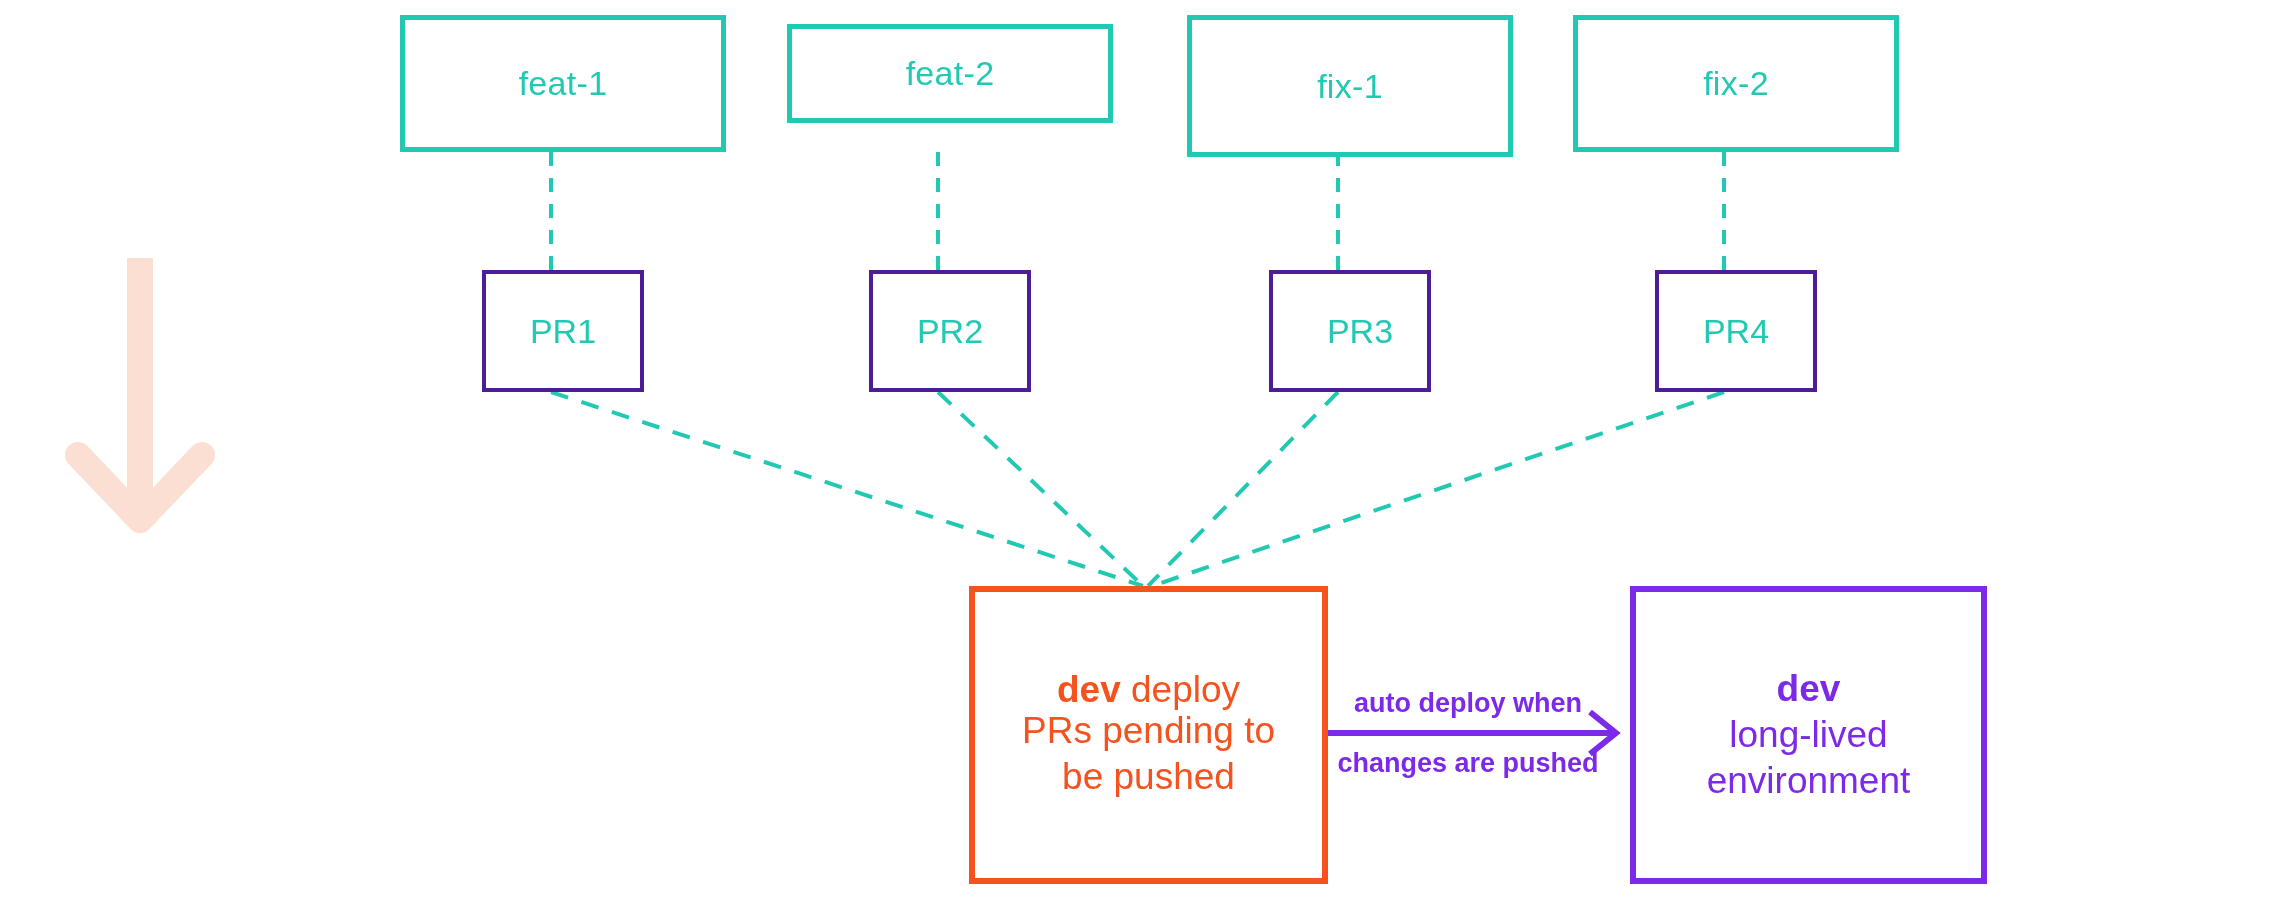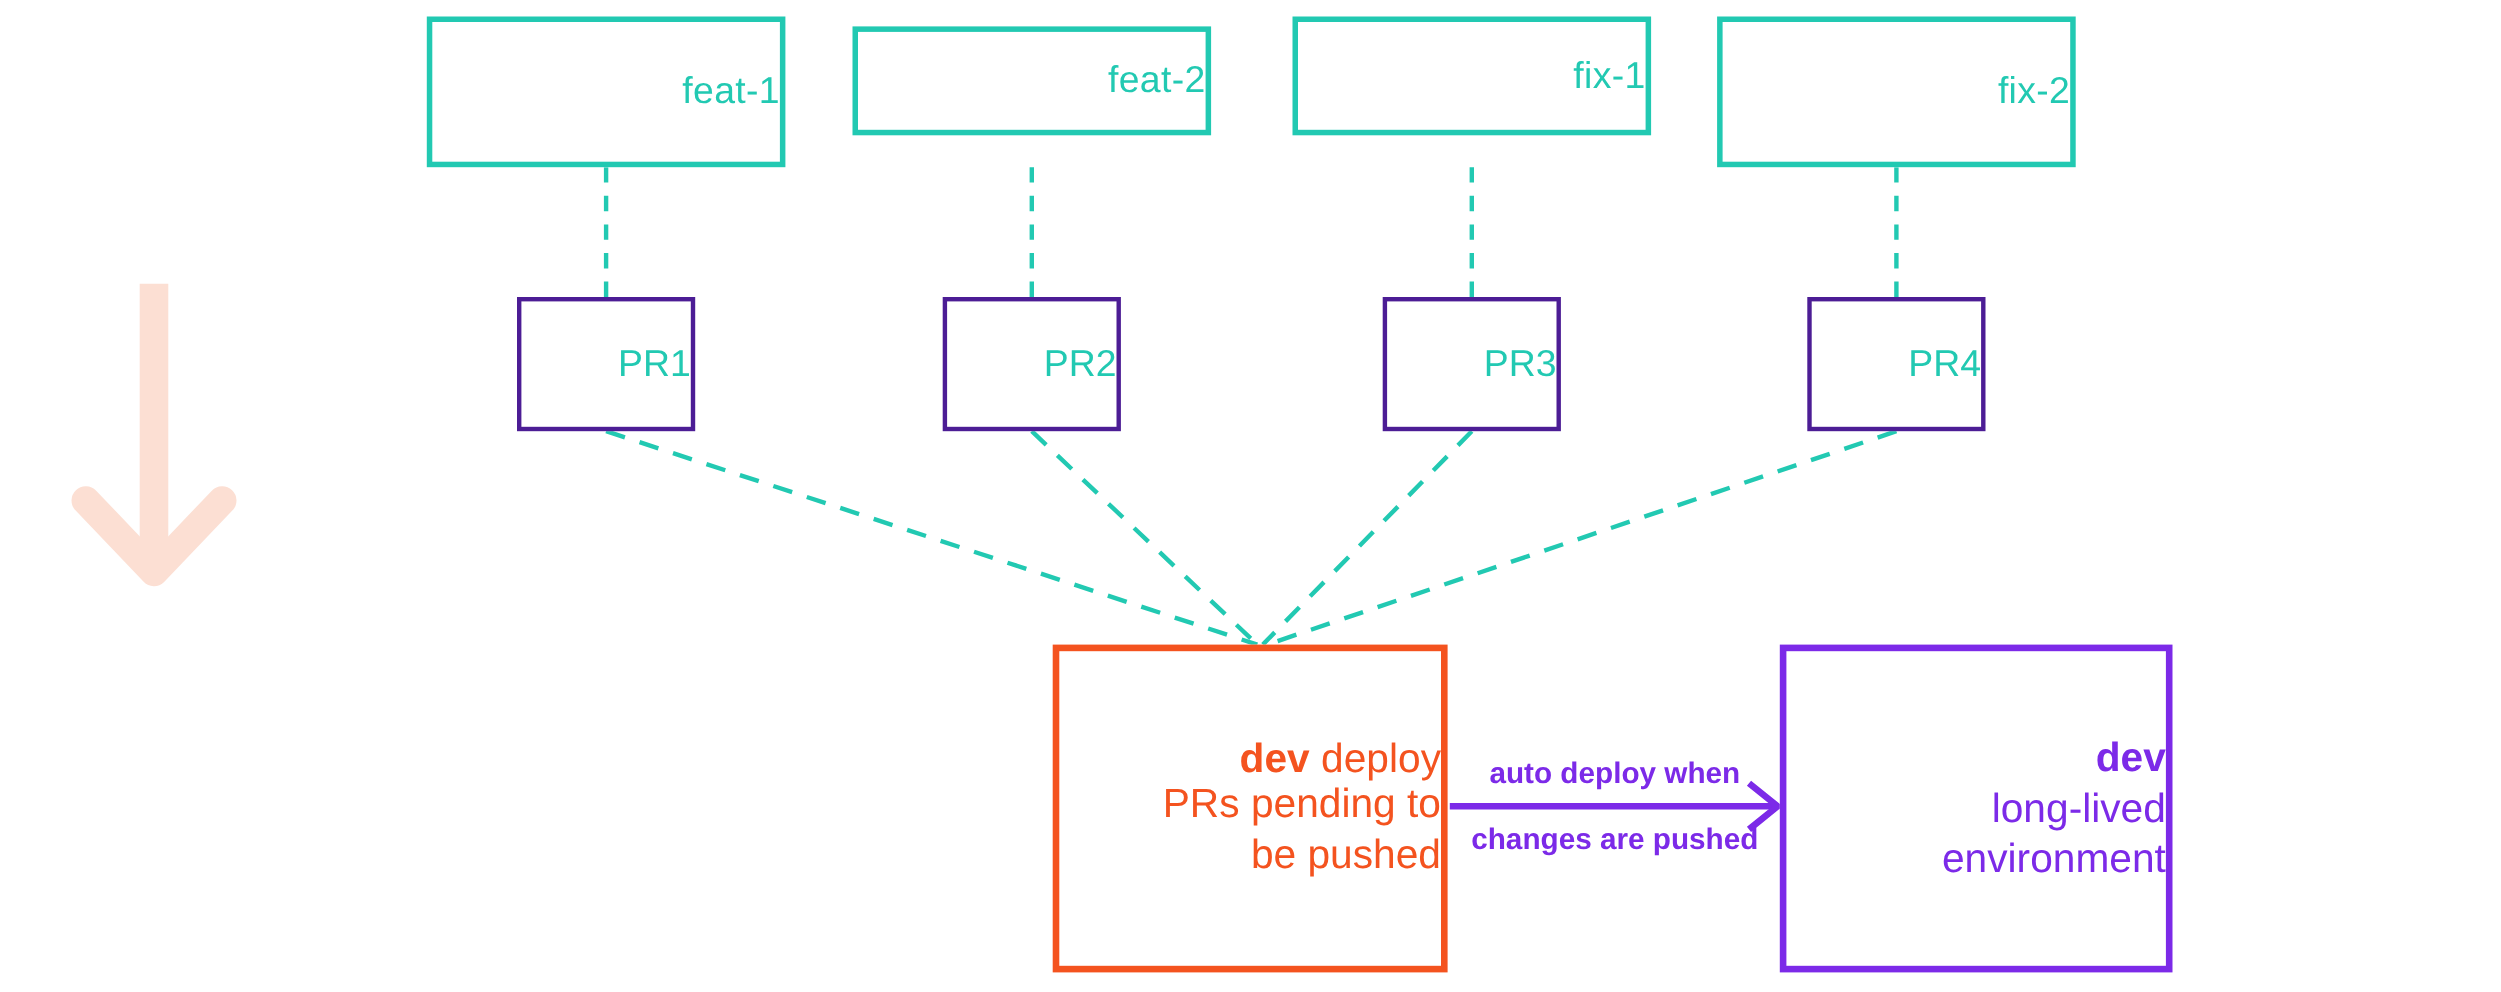--- a/index.html
+++ b/index.html
@@ -23,24 +23,25 @@
     top: 0;
     width: 2274px;
     height: 902px;
     pointer-events: none;
   }
   .node {
     position: absolute;
     box-sizing: border-box;
     display: flex;
     flex-direction: column;
-    align-items: flex-end;
+    align-items: center;
     justify-content: center;
     background: #ffffff;
     text-align: center;
+    margin-left: 12px;
   }
   .node-branch {
     border: 5px solid #22c9b2;
     font-size: 34px;
     color: #22c9b2;
     letter-spacing: 0.3px;
   }
   .node-pr {
     border: 4px solid #4c1d95;
     font-size: 34px;
@@ -104,21 +105,21 @@
   </svg>
 
   <div class="node node-branch" style="left:388px; top:15px; width:326px; height:137px;">
     <span>feat-1</span>
   </div>
 
   <div class="node node-branch" style="left:775px; top:24px; width:326px; height:99px;">
     <span>feat-2</span>
   </div>
 
-  <div class="node node-branch" style="left:1175px; top:15px; width:326px; height:108px;">
+  <div class="node node-branch" style="left:1175px; top:15px; width:326px; height:142px;">
     <span>fix-1</span>
   </div>
 
   <div class="node node-branch" style="left:1561px; top:15px; width:326px; height:137px;">
     <span>fix-2</span>
   </div>
 
   <div class="node node-pr" style="left:470px; top:270px; width:162px; height:122px;">
     <span>PR1</span>
   </div>

